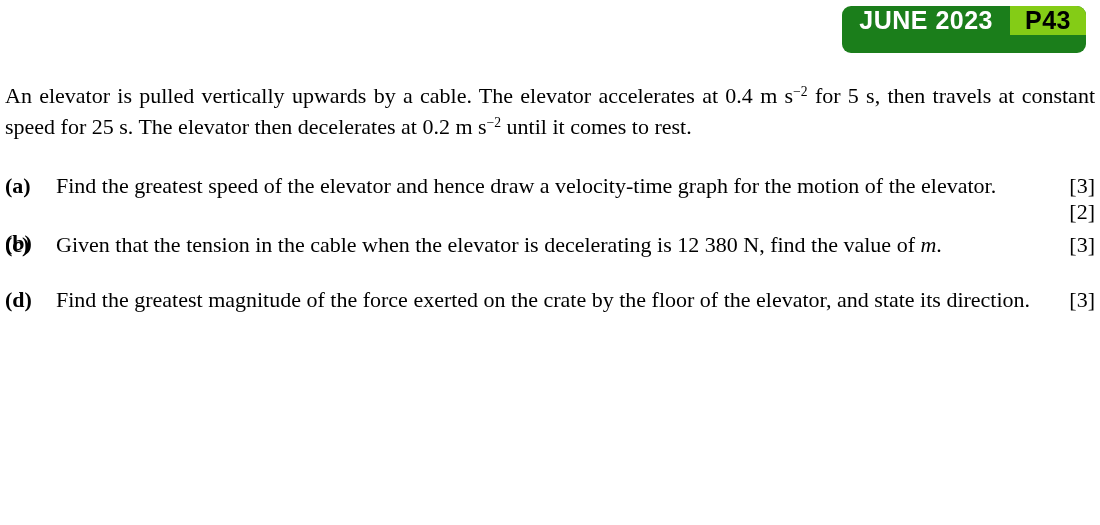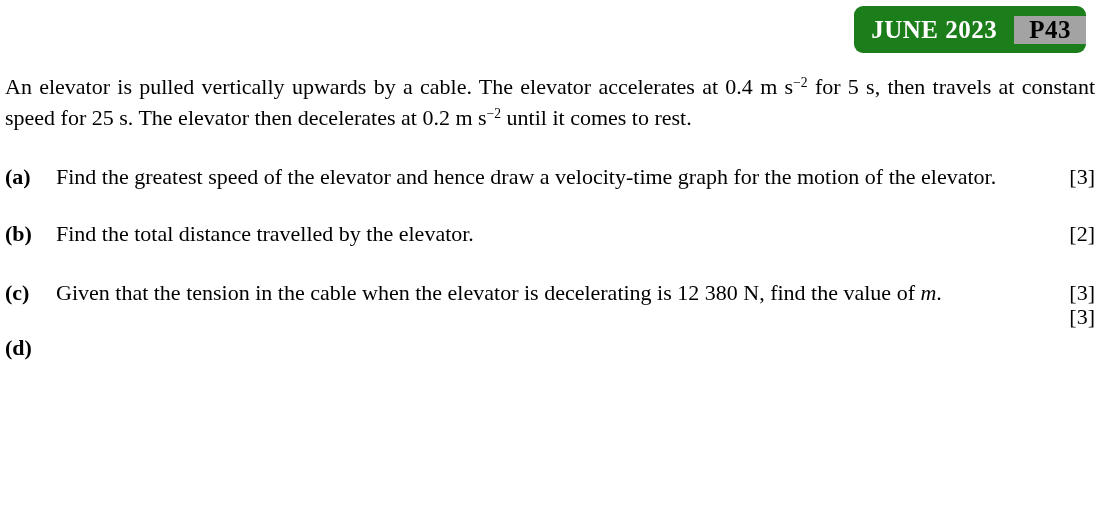--- a/index.html
+++ b/index.html
@@ -29,48 +29,48 @@
   .header-row {
     height: 54px;
     position: relative;
   }
   .badge {
     position: absolute;
     top: 6px;
     right: 9px;
     height: 47px;
     display: flex;
-    align-items: center;
+    align-items: flex-start;
     border-radius: 9px;
     overflow: hidden;
     background: var(--green);
-    font-family: Liberation Serif, serif;
+    font-family: Liberation Sans, sans-serif;
     font-weight: bold;
     font-size: 25px;
     letter-spacing: 0.5px;
   }
   .badge-cell {
     display: flex;
     align-items: center;
     padding: 0 17px;
     color: #ffffff;
   }
   .badge-cell.white {
-    background: #a3a3a3;
+    background: #84cc16;
     color: #000000;
     padding: 0 15px;
   }
 
   
   .intro, .note {
     line-height: 31px;
     text-align: justify;
     margin: 0;
   }
-  .intro { margin-top: 17px; }
+  .intro { margin-top: 26px; }
   .note  { margin-top: 26px; }
 
   .part {
     position: relative;
     padding-left: 51px;
     line-height: 31px;
     text-align: justify;
   }
   .part-a { margin-top: 28px; }
   .part-b { margin-top: 26px; }
@@ -113,29 +113,29 @@
   <p class="intro"><span>An elevator is pulled vertically upwards by a cable. The elevator accelerates at 0.4 m s</span><span class="sup">−2</span><span> for 5 s, then travels at constant speed for 25 s. The elevator then decelerates at 0.2 m s</span><span class="sup">−2</span><span> until it comes to rest.</span></p>
 
   <div class="part part-a">
     <span class="part-label">(a)</span>
     <span>Find the greatest speed of the elevator and hence draw a velocity-time graph for the motion of the elevator.</span>
     <span class="marks">[3]</span>
   </div>
 
   <div class="part part-b">
     <span class="part-label">(b)</span>
-    <span>Find the total distance travelled by the elevator.</span>
     <span class="marks">[2]</span>
   </div>
 
 
   <div class="part part-c">
     <span class="part-label">(c)</span>
     <span>Given that the tension in the cable when the elevator is decelerating is 12 380 N, find the value of </span><span class="var">m</span><span>.</span>
     <span class="marks">[3]</span>
   </div>
 
   <div class="part part-d">
     <span class="part-label">(d)</span>
+    <span>Find the greatest magnitude of the force exerted on the crate by the floor of the elevator, and state its direction.</span>
     <span class="marks">[3]</span>
   </div>
 
 </div>
 
 </body></html>

